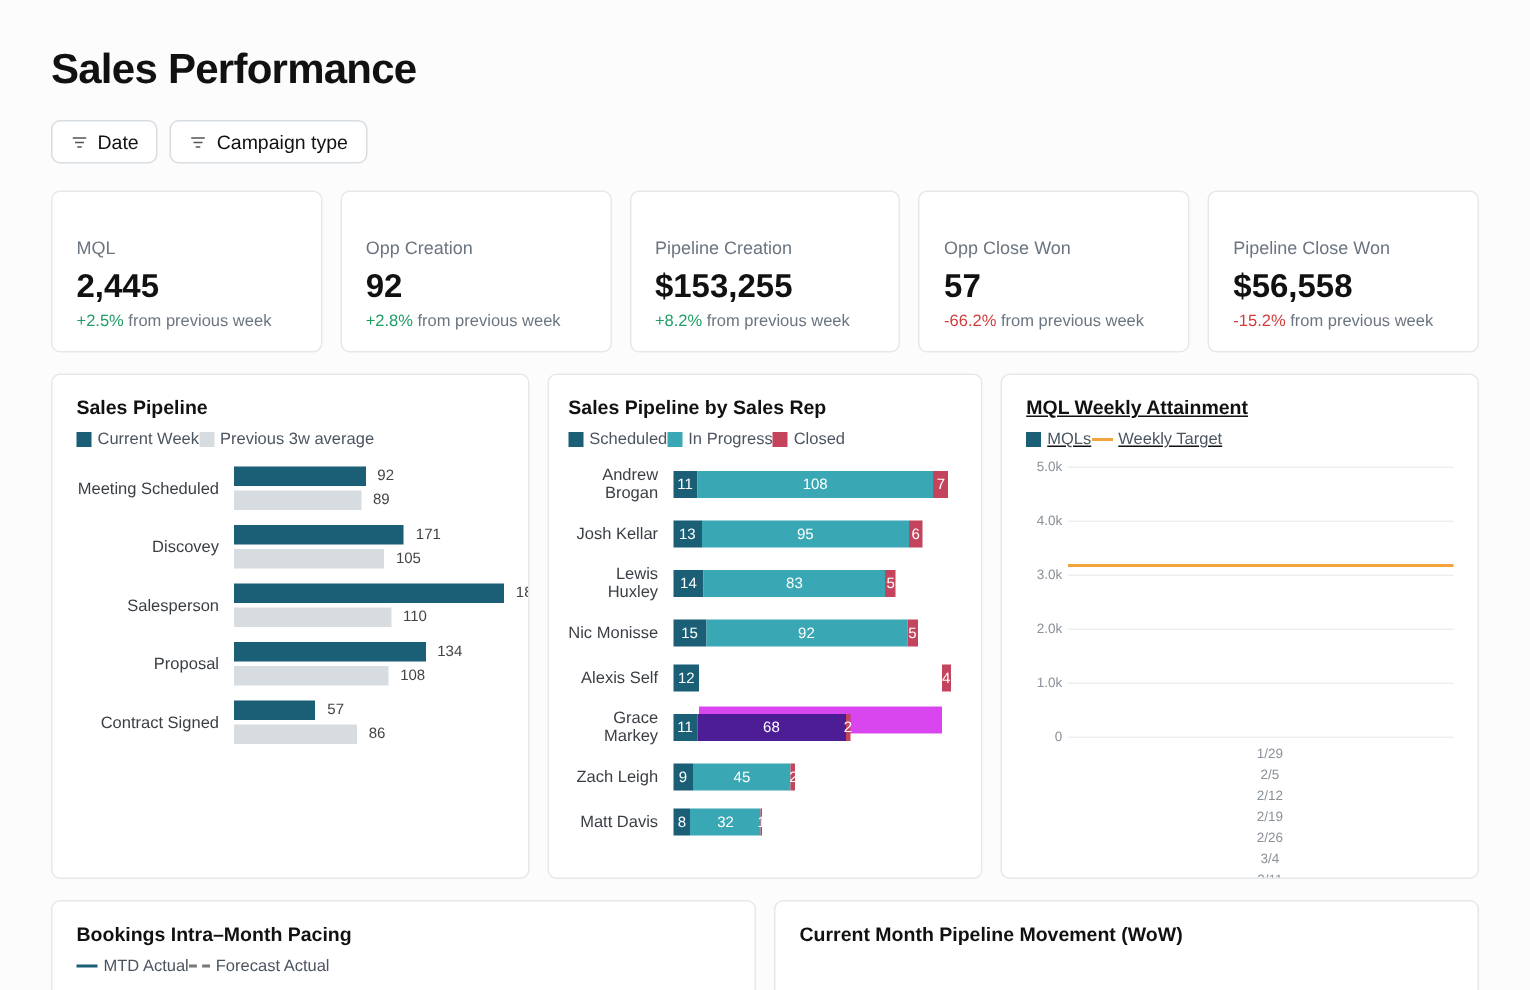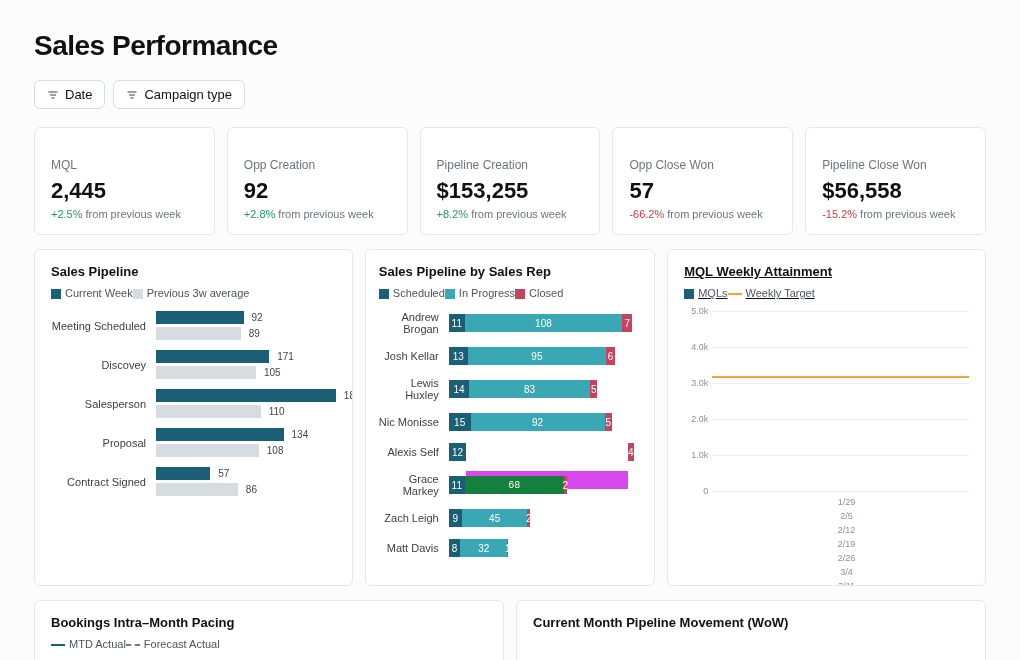--- a/index.html
+++ b/index.html
@@ -255,21 +255,21 @@
           <div class="rep-bar" style="width: 100%;">
             <div class="rep-seg" style="width: 9.23077%; background: rgb(27, 95, 119);">12</div>
             <div class="rep-seg" style="width: 85.3846%; background: #d946ef; margin-top: 28px;">111</div>
             <div class="rep-seg" style="width: 3.07692%; background: rgb(196, 67, 93);">4</div>
           </div>
         </div>
         <div class="rep-row">
           <div class="rep-name">Grace Markey</div>
           <div class="rep-bar" style="width: 100%;">
             <div class="rep-seg" style="width: 8.46154%; background: rgb(27, 95, 119);">11</div>
-            <div class="rep-seg" style="width: 52.3077%; background: #15803d; font-family: Liberation Mono, monospace;">68</div>
+            <div class="rep-seg" style="width: 52.3077%; background: #4c1d95;">68</div>
             <div class="rep-seg" style="width: 1.53846%; background: rgb(196, 67, 93);">2</div>
           </div>
         </div>
         <div class="rep-row">
           <div class="rep-name">Zach Leigh</div>
           <div class="rep-bar" style="width: 100%;">
             <div class="rep-seg" style="width: 6.92308%; background: rgb(27, 95, 119);">9</div>
             <div class="rep-seg" style="width: 34.6154%; background: rgb(58, 168, 180);">45</div>
             <div class="rep-seg" style="width: 1.53846%; background: rgb(196, 67, 93);">2</div>
           </div>

